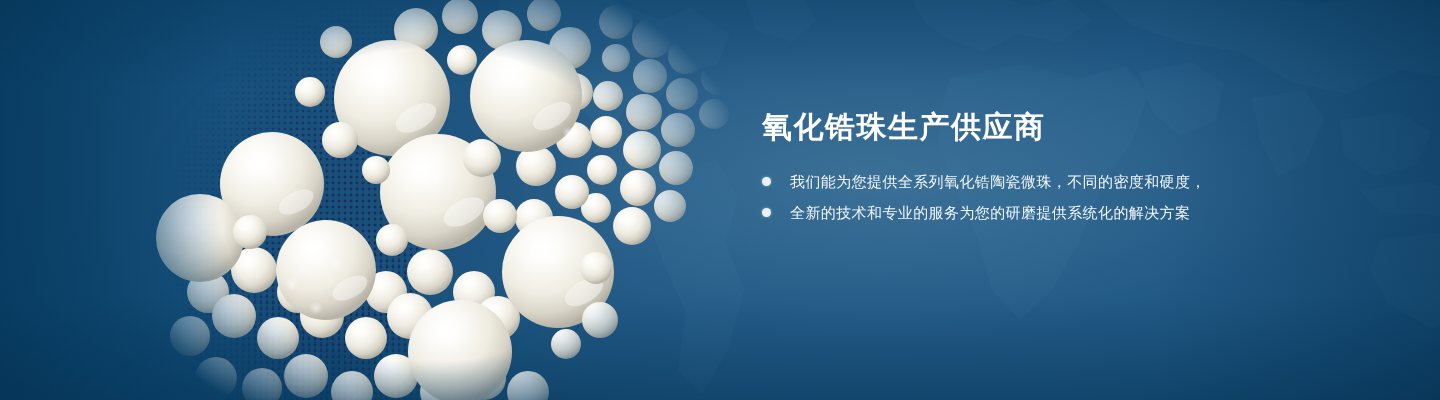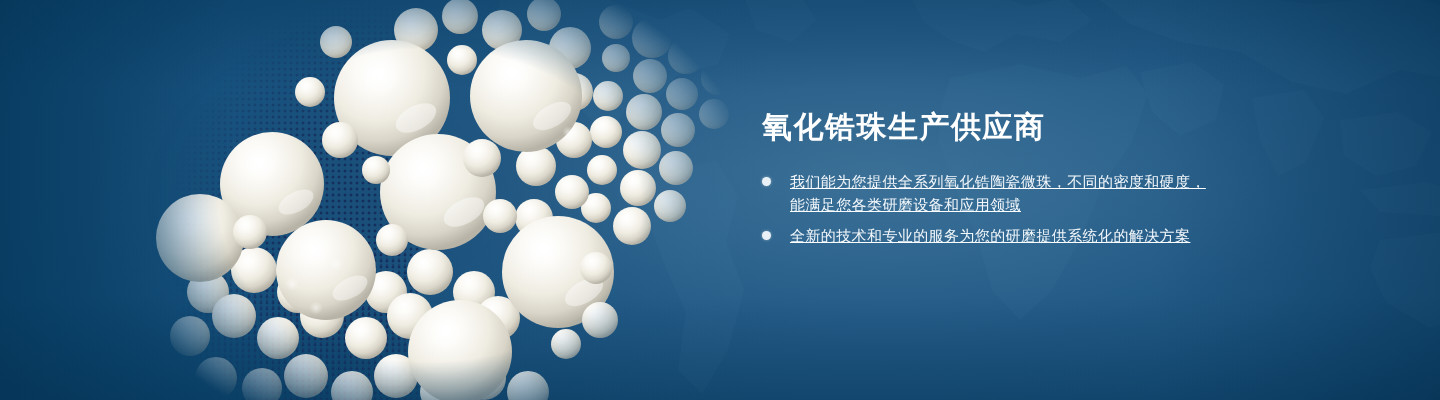--- a/index.html
+++ b/index.html
@@ -64,21 +64,20 @@
     font-weight:700;
     letter-spacing:1.5px;
     line-height:1.25;
     color:#ffffff;
     white-space:nowrap;
   }
   .bullets{
     list-style:none;
     margin:24px 0 0 0;
     padding:0;
-    text-decoration:underline;
   }
   .bullets li{
     position:relative;
     padding-left:28px;
     font-size:15px;
     line-height:23px;
     color:#f2f7fb;
     margin-bottom:8px;
     letter-spacing:.4px;
   }
@@ -319,21 +318,20 @@
     </svg>
   </div>
 
   <div class="copy">
     <h1 class="headline">氧化锆珠生产供应商</h1>
 
     <ul class="bullets">
       <li>
         <span class="dot"></span>
         <span class="btext">我们能为您提供全系列氧化锆陶瓷微珠，不同的密度和硬度，</span>
-        <span class="btext">能满足您各类研磨设备和应用领域</span>
       </li>
       <li>
         <span class="dot"></span>
         <span class="btext">全新的技术和专业的服务为您的研磨提供系统化的解决方案</span>
       </li>
     </ul>
   </div>
 
 </div>
 

